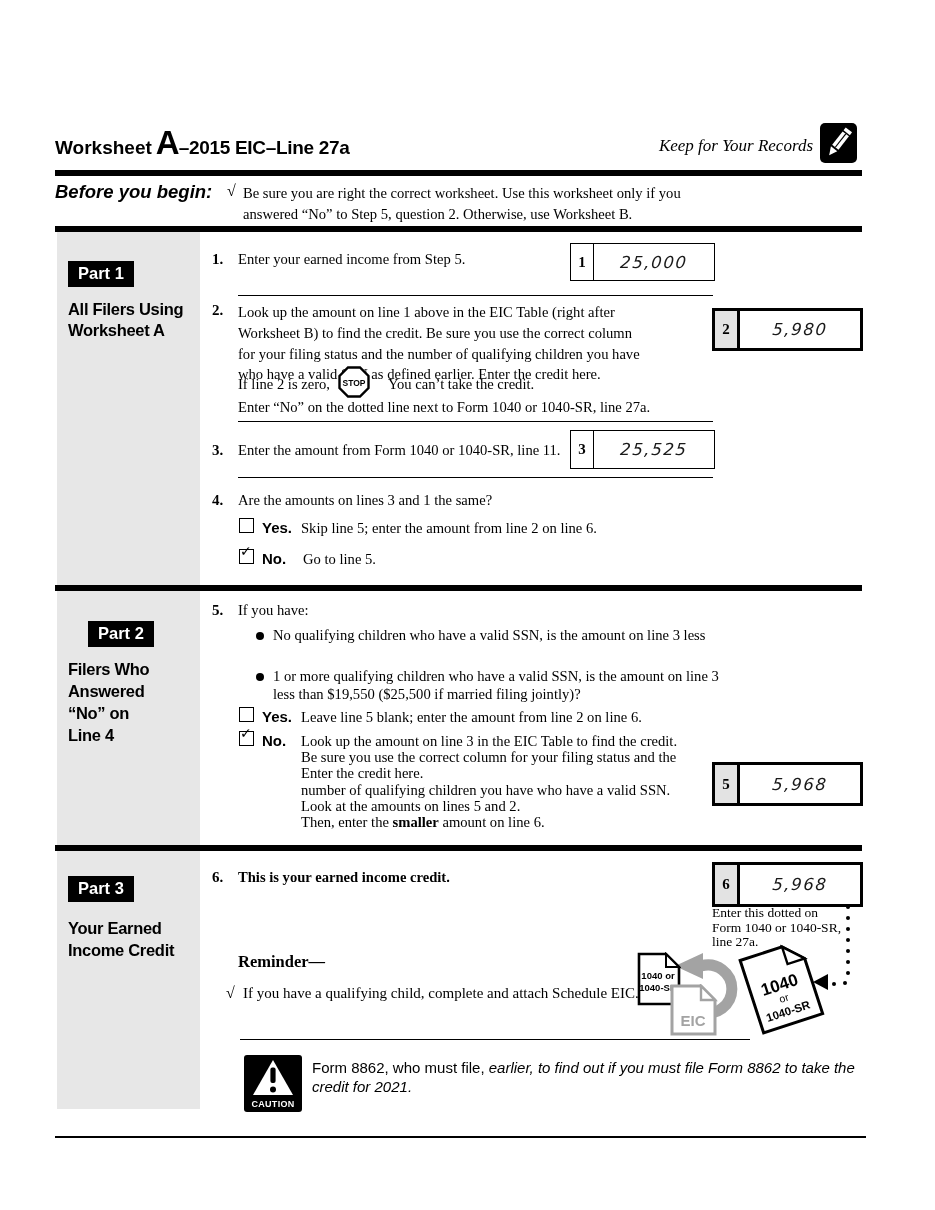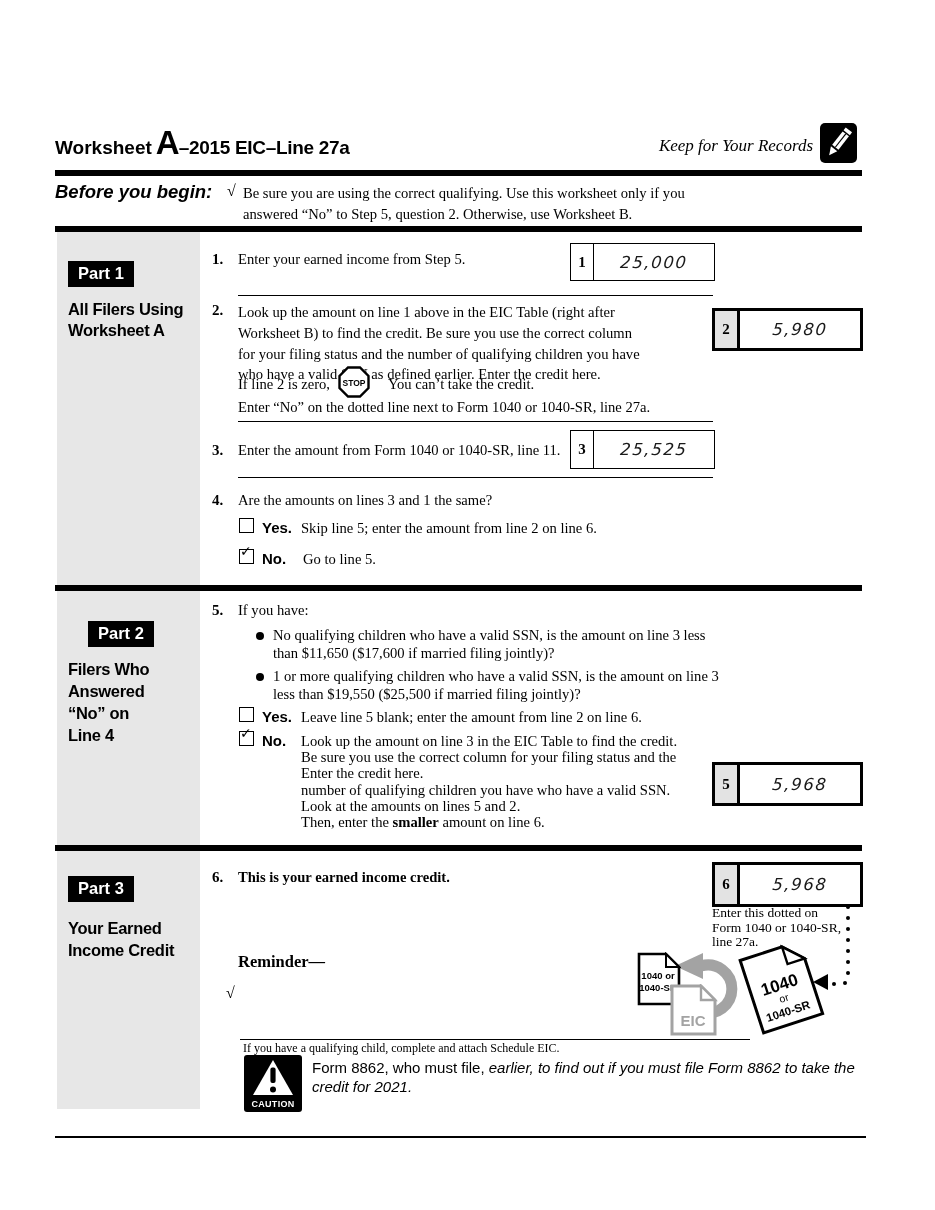--- a/index.html
+++ b/index.html
@@ -59,21 +59,21 @@
         <polygon points="14.5,27 22.5,27 18.5,35" fill="#fff"></polygon>
       </g>
     </svg>
   </div>
 
   <div class="thickrule" style="top:170px;"></div>
 
   <div class="abs sans b i nowrap" style="left:55px;top:181px;font-size:18.5px;">Before you begin:</div>
   <div class="abs serif nowrap" style="left:227px;top:182px;font-size:16px;">√</div>
   <div class="abs" style="left:243px;top:183px;line-height:21px;">
-    <div class="body-text nowrap">Be sure you are using the correct qualifying. Use this worksheet only if you</div>
+    <div class="body-text nowrap">Be sure you are right the correct worksheet. Use this worksheet only if you</div>
     <div class="body-text nowrap">answered “No” to Step 5, question 2. Otherwise, use Worksheet B.</div>
   </div>
 
   <div class="thickrule" style="top:226px;"></div>
 
   <div class="band" style="top:232px;height:353px;"></div>
   <div class="abs" style="left:68px;top:261px;">
     <span class="partlabel">Part 1</span>
   </div>
   <div class="abs sidehead" style="left:68px;top:299px;">
@@ -145,21 +145,20 @@
     <div class="nowrap">“No” on</div>
     <div class="nowrap">Line 4</div>
   </div>
 
   <div class="abs linenum" style="left:212px;top:602px;">5.</div>
   <div class="abs body-text nowrap" style="left:238px;top:602px;">If you have:</div>
 
   <div class="bullet" style="left:256px;top:632px;"></div>
   <div class="abs body-text" style="left:273px;top:627px;line-height:17.6px;">
     <div class="nowrap">No qualifying children who have a valid SSN, is the amount on line 3 less</div>
-    <div class="nowrap">than $11,650 ($17,600 if married filing jointly)?</div>
   </div>
 
   <div class="bullet" style="left:256px;top:673px;"></div>
   <div class="abs body-text" style="left:273px;top:668px;line-height:17.6px;">
     <div class="nowrap">1 or more qualifying children who have a valid SSN, is the amount on line 3</div>
     <div class="nowrap">less than $19,550 ($25,500 if married filing jointly)?</div>
   </div>
 
   <div class="checkbox" style="left:239px;top:707px;"></div>
   <div class="abs yesno nowrap" style="left:262px;top:708px;">Yes.</div>
@@ -214,21 +213,21 @@
     <div class="dot" style="left:846px;top:949px;"></div>
     <div class="dot" style="left:846px;top:960px;"></div>
     <div class="dot" style="left:846px;top:971px;"></div>
     <div class="dot" style="left:843px;top:981px;"></div>
     <div class="dot" style="left:832px;top:982px;"></div>
     <div class="larr" style="left:813px;top:974px;"></div>
   </div>
 
   <div class="abs serif b nowrap" style="left:238px;top:952px;font-size:16.5px;">Reminder—</div>
   <div class="abs serif nowrap" style="left:226px;top:984px;font-size:16px;">√</div>
-  <div class="abs body-text nowrap" style="left:243px;top:1041px;font-size:12px;">If you have a qualifying child, complete and attach Schedule EIC.</div>
+  <div class="abs body-text nowrap" style="left:243px;top:985px;font-size:15px;">If you have a qualifying child, complete and attach Schedule EIC.</div>
 
   <div class="abs" style="left:637px;top:952px;z-index:3;">
     <svg width="44" height="54" viewBox="0 0 44 54">
       <path d="M2 2 H29 L42 15 V52 H2 Z" fill="#fff" stroke="#000" stroke-width="2.6"></path>
       <polygon points="29,2 42,15 29,15" fill="#fff" stroke="#000" stroke-width="2"></polygon>
       <text x="21" y="27" text-anchor="middle" font-family="Liberation Sans, sans-serif" font-size="9.5" font-weight="bold" fill="#000">1040 or</text>
       <text x="21" y="39" text-anchor="middle" font-family="Liberation Sans, sans-serif" font-size="9.5" font-weight="bold" fill="#000">1040-SR</text>
     </svg>
   </div>
   <div class="abs" style="left:665px;top:950px;z-index:2;">

